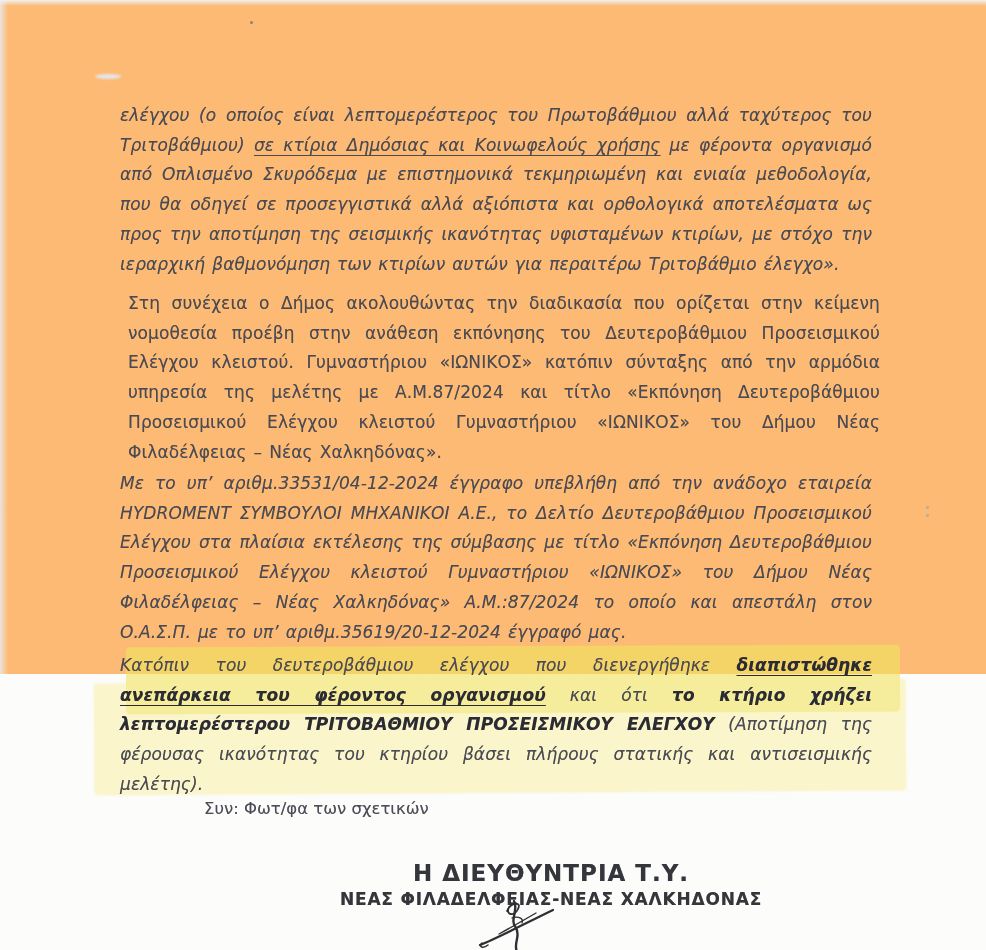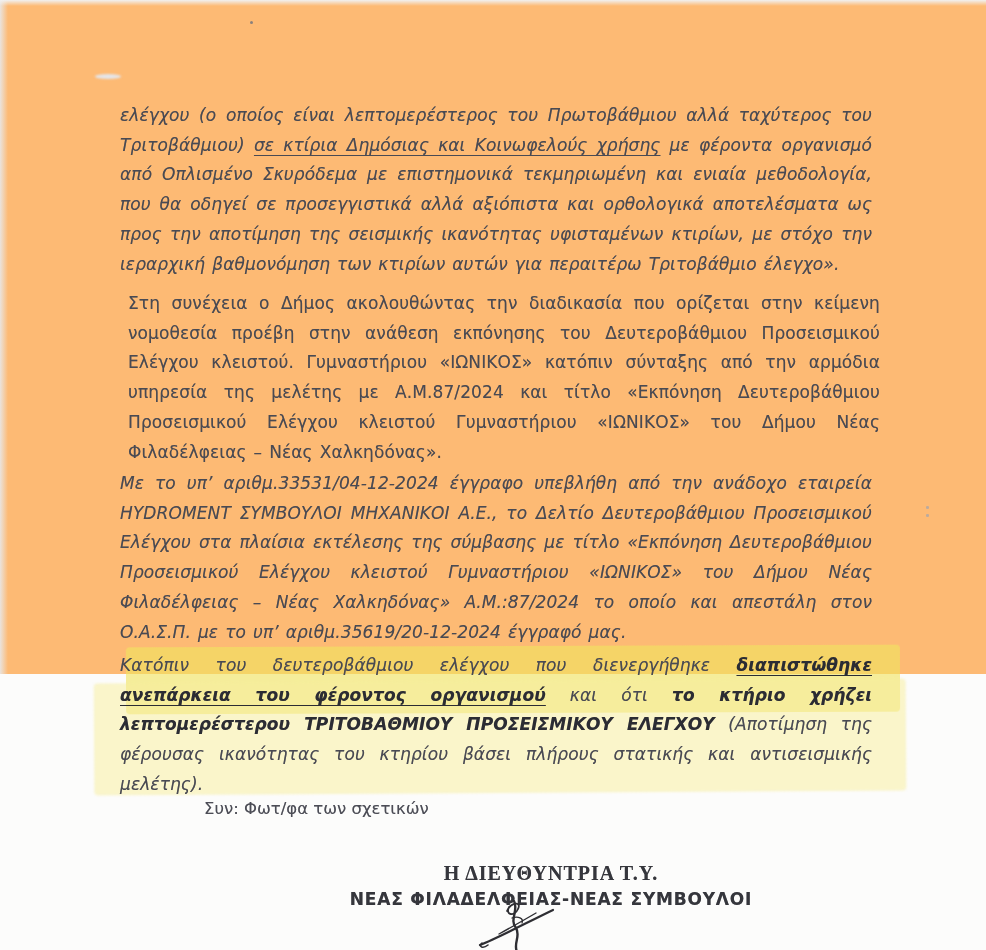--- a/index.html
+++ b/index.html
@@ -96,23 +96,22 @@
     text-align: center;
   }
   .sig-block {
     position: absolute; left: 175px; top: 860px; width: 752px;
     text-align: center;
     color: #35363c;
     font-weight: 700;
   }
   .sig-title {
     margin: 0;
-    font-size: 20px; line-height: 26px; letter-spacing: 1px;
+    font-size: 23px; line-height: 26px; letter-spacing: 1px;
     text-shadow: 0 0 0.5px rgba(40,40,46,0.5);
-    font-family: Liberation Serif, serif;
   }
   .sig-subtitle {
     margin: 0;
     font-size: 17px; line-height: 26px; letter-spacing: 0.8px;
     text-shadow: 0 0 0.5px rgba(40,40,46,0.5);
   }
   .sig-scribble {
     position: absolute; left: 452px; top: 898px;
     width: 130px; height: 52px;
     overflow: hidden;
@@ -137,21 +136,21 @@
   <p id="p2" class="para"><span>Στη συνέχεια ο Δήμος ακολουθώντας την διαδικασία που ορίζεται στην κείμενη νομοθεσία προέβη στην ανάθεση εκπόνησης του Δευτεροβάθμιου Προσεισμικού Ελέγχου κλειστού. Γυμναστήριου «ΙΩΝΙΚΟΣ» κατόπιν σύνταξης από την αρμόδια υπηρεσία της μελέτης με Α.Μ.87/2024 και τίτλο «Εκπόνηση Δευτεροβάθμιου Προσεισμικού Ελέγχου κλειστού Γυμναστήριου «ΙΩΝΙΚΟΣ» του Δήμου Νέας Φιλαδέλφειας – Νέας Χαλκηδόνας».</span></p>
 
   <p id="p3" class="para"><span>Με το υπ’ αριθμ.33531/04-12-2024 έγγραφο υπεβλήθη από την ανάδοχο εταιρεία HYDROMENT ΣΥΜΒΟΥΛΟΙ ΜΗΧΑΝΙΚΟΙ Α.Ε., το Δελτίο Δευτεροβάθμιου Προσεισμικού Ελέγχου στα πλαίσια εκτέλεσης της σύμβασης με τίτλο «Εκπόνηση Δευτεροβάθμιου Προσεισμικού Ελέγχου κλειστού Γυμναστήριου «ΙΩΝΙΚΟΣ» του Δήμου Νέας Φιλαδέλφειας – Νέας Χαλκηδόνας» Α.Μ.:87/2024 το οποίο και απεστάλη στον Ο.Α.Σ.Π. με το υπ’ αριθμ.35619/20-12-2024 έγγραφό μας.</span></p>
 
   <p id="p4" class="para"><span>Κατόπιν του δευτεροβάθμιου ελέγχου που διενεργήθηκε </span><span class="b u">διαπιστώθηκε ανεπάρκεια του φέροντος οργανισμού</span><span> και ότι </span><span class="b">το κτήριο χρήζει λεπτομερέστερου ΤΡΙΤΟΒΑΘΜΙΟΥ ΠΡΟΣΕΙΣΜΙΚΟΥ ΕΛΕΓΧΟΥ</span><span> (Αποτίμηση της φέρουσας ικανότητας του κτηρίου βάσει πλήρους στατικής και αντισεισμικής μελέτης).</span></p>
 
   <p class="attachments">Συν: Φωτ/φα των σχετικών</p>
 
   <div class="sig-block">
     <p class="sig-title">Η ΔΙΕΥΘΥΝΤΡΙΑ Τ.Υ.</p>
-    <p class="sig-subtitle">ΝΕΑΣ ΦΙΛΑΔΕΛΦΕΙΑΣ-ΝΕΑΣ ΣΥΜΒΟΥΛΟΙ</p>
+    <p class="sig-subtitle">ΝΕΑΣ ΦΙΛΑΔΕΛΦΕΙΑΣ-ΝΕΑΣ ΧΑΛΚΗΔΟΝΑΣ</p>
   </div>
 
   <svg class="sig-scribble" viewBox="0 0 130 52" xmlns="http://www.w3.org/2000/svg">
     <g fill="none" stroke="#2e2e33" stroke-linecap="round">
       <path d="M62 3 C67 12 57 22 64 30 C69 38 61 45 65 54" stroke-width="2.4"></path>
       <path d="M28 47 C46 40 76 24 101 12" stroke-width="2.2"></path>
       <path d="M55 13 C59 4 70 3 66 11 C63 18 53 18 57 9" stroke-width="1.8"></path>
       <path d="M47 36 C58 30 72 22 84 15" stroke-width="1.4"></path>
       <path d="M30 45 C26 49 31 51 36 47" stroke-width="1.6"></path>
       <path d="M60 20 C66 18 72 20 70 25" stroke-width="1.3"></path>

